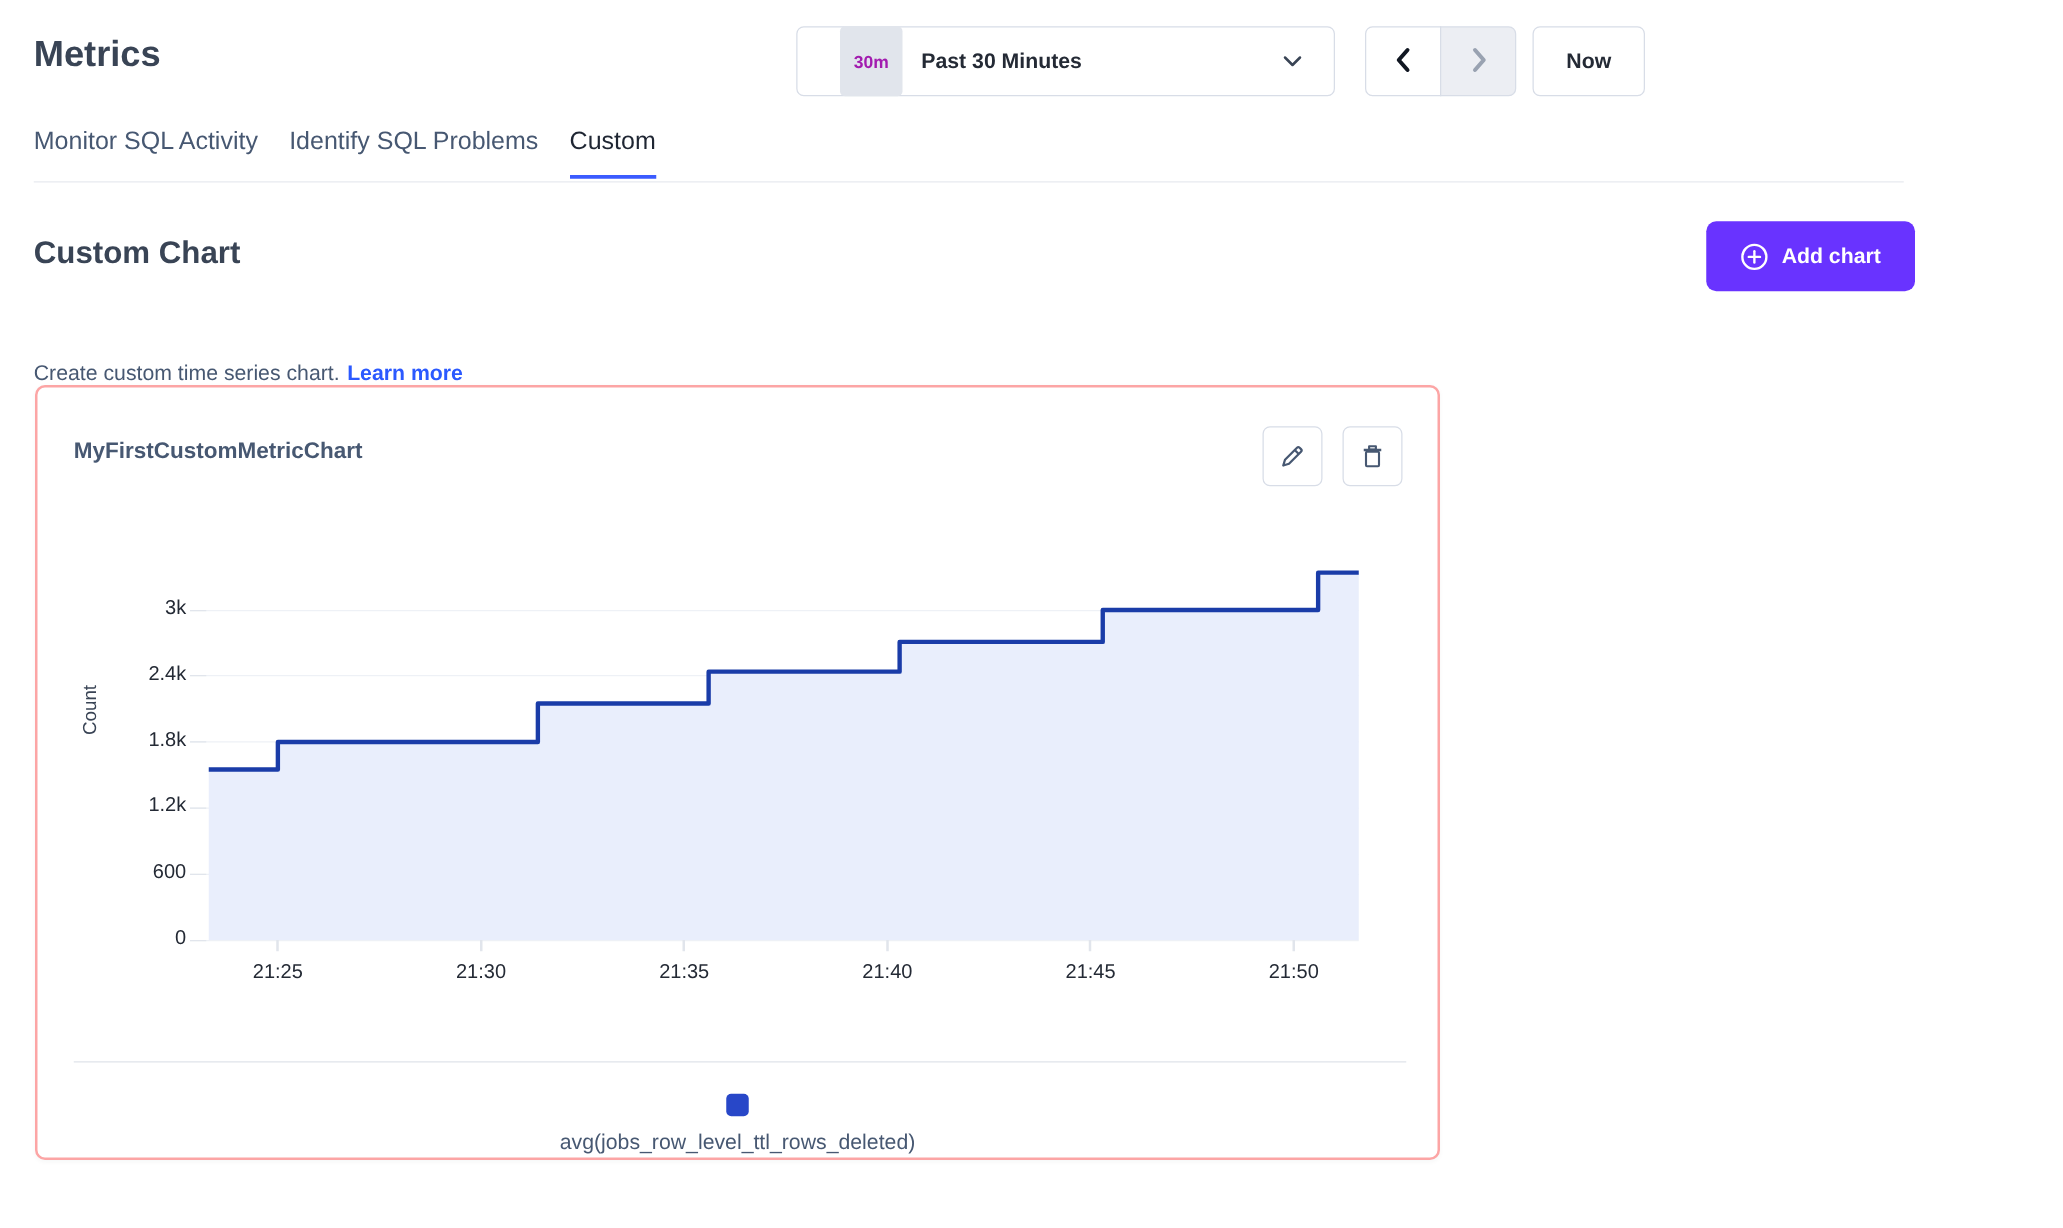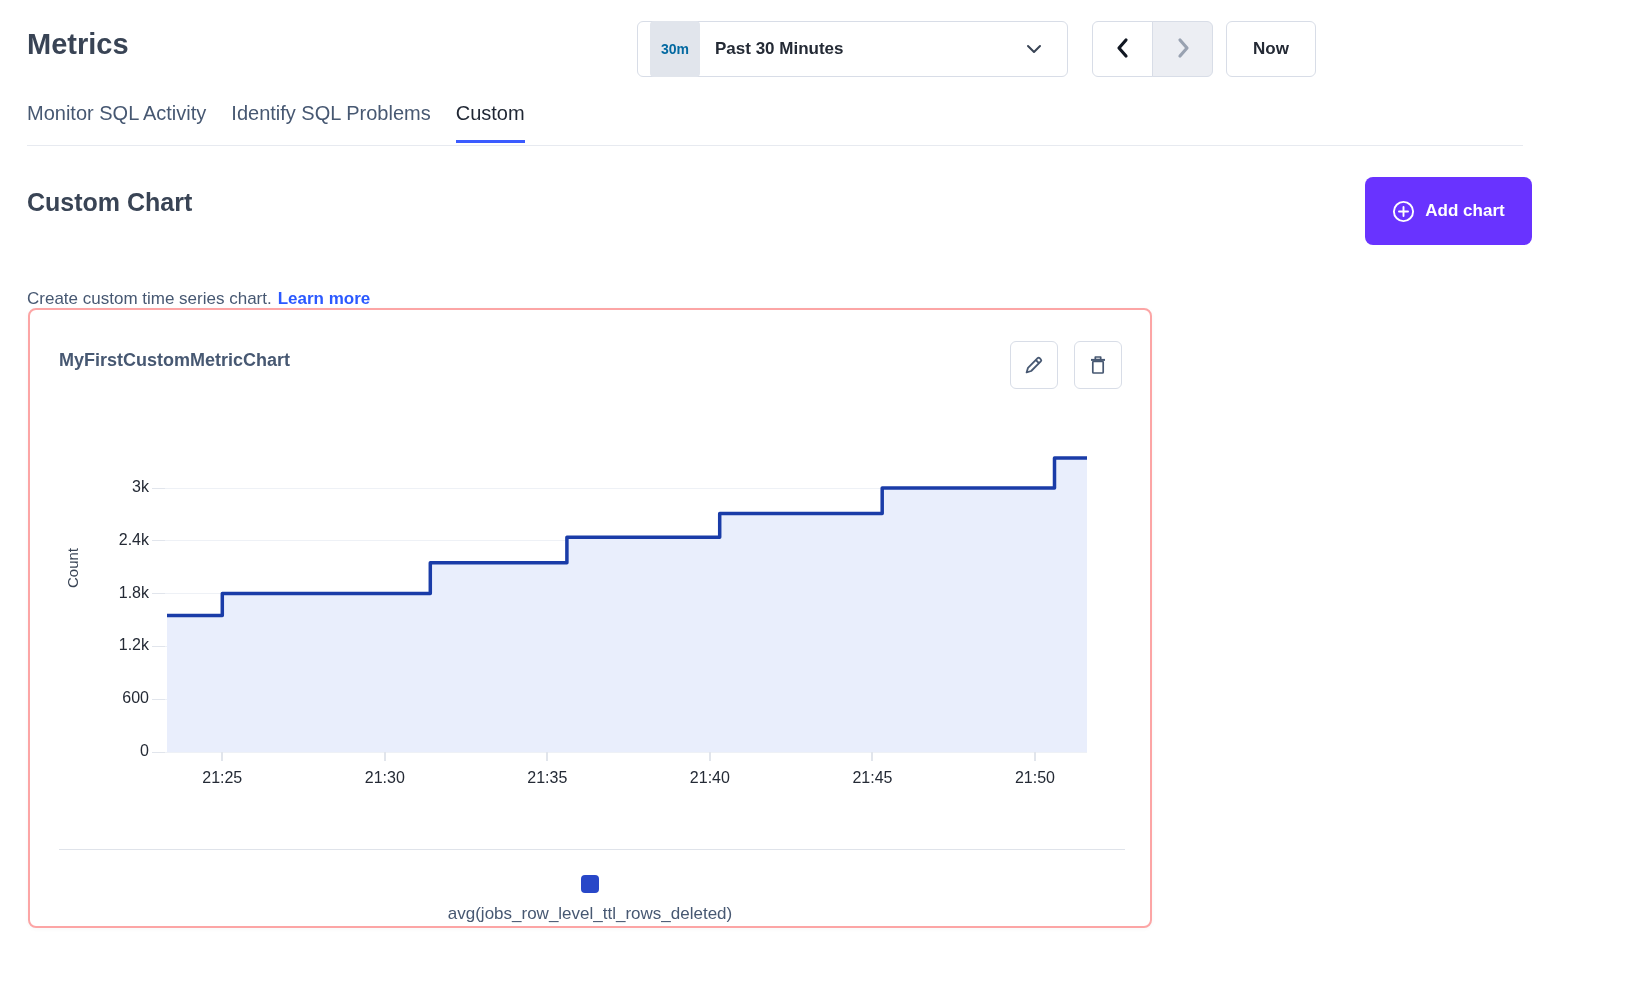--- a/index.html
+++ b/index.html
@@ -5,22 +5,22 @@
   * { margin:0; padding:0; box-sizing:border-box; }
   html,body { background:#fff; }
   body { font-family:"Liberation Sans", sans-serif; color:#242A35; }
   .screen { position:relative; width:1650px; height:982px; background:#fff; overflow:hidden; }
 
   
   .page-title { position:absolute; left:27px; top:28px; font-size:29px; font-weight:700; color:#394455; }
 
   .time-select { position:absolute; left:637px; top:21px; width:431px; height:56px;
     background:#fff; border:1px solid #D8DDE7; border-radius:6px; display:flex; align-items:center; cursor:pointer; }
-  .time-badge { margin-left:12px; padding:20px 11px; background:#E1E5EC; border-radius:4px;
-    font-size:14px; font-weight:700; color:#0369a1; }
+  .time-badge { margin-left:34px; padding:20px 11px; background:#E1E5EC; border-radius:4px;
+    font-size:14px; font-weight:700; color:#a21caf; }
   .time-label { margin-left:15px; font-size:17px; font-weight:600; color:#242A35; }
   .time-chevron { margin-left:auto; margin-right:25px; display:flex; }
 
   .nav-group { position:absolute; left:1092px; top:21px; height:56px; display:flex; }
   .nav-btn { width:61px; height:56px; display:flex; align-items:center; justify-content:center;
     border:1px solid #D8DDE7; background:#fff; cursor:pointer; }
   .nav-btn.prev { border-radius:6px 0 0 6px; }
   .nav-btn.next { border-radius:0 6px 6px 0; margin-left:-1px; background:#ECEEF3; cursor:default; }
 
   .now-btn { position:absolute; left:1226px; top:21px; width:90px; height:56px; background:#fff;
@@ -30,21 +30,21 @@
   
   .tabs { position:absolute; left:27px; top:102px; display:flex; gap:25px; }
   .tab { font-size:20px; color:#475872; padding-bottom:15px; cursor:pointer; border-bottom:3px solid transparent; }
   .tab.active { color:#1F2633; font-weight:500; border-bottom-color:#3B5BFF; }
   .tabs-divider { position:absolute; left:27px; top:145px; width:1496px; height:1px; background:#E7EAF0; }
 
   
   .section-title { position:absolute; left:27px; top:188px; font-size:25px; font-weight:700; color:#394455; }
   .section-desc { position:absolute; left:27px; top:243px; font-size:17px; color:#475872;margin-top:46px; }
   .learn-more { color:#2B59FF; font-weight:700; margin-left:6px; cursor:pointer; text-decoration:none; }
-  .add-chart-btn { position:absolute; left:1365px; top:177px; width:167px; height:68px;
+  .add-chart-btn { position:absolute; left:1365px; top:177px; width:167px; height:56px;
     background:#6933FF; border:none; border-radius:8px; color:#fff; font-size:17px; font-weight:700;
     font-family:"Liberation Sans", sans-serif; display:flex; align-items:center; justify-content:center; gap:10px; cursor:pointer; }
 
   
   .card { position:absolute; left:28px; top:308px; width:1124px; height:620px; background:#fff;
     border:2px solid #fca5a5; border-radius:8px; box-shadow:0 1px 4px rgba(35,43,58,0.04); }
   .card-title { position:absolute; left:29px; top:40px; font-size:18px; font-weight:700; color:#475872; }
   .icon-btn { position:absolute; top:31px; width:48px; height:48px; background:#fff;
     border:1px solid #D8DDE7; border-radius:6px; display:flex; align-items:center; justify-content:center; cursor:pointer; }
   .icon-btn.edit { left:980px; }

